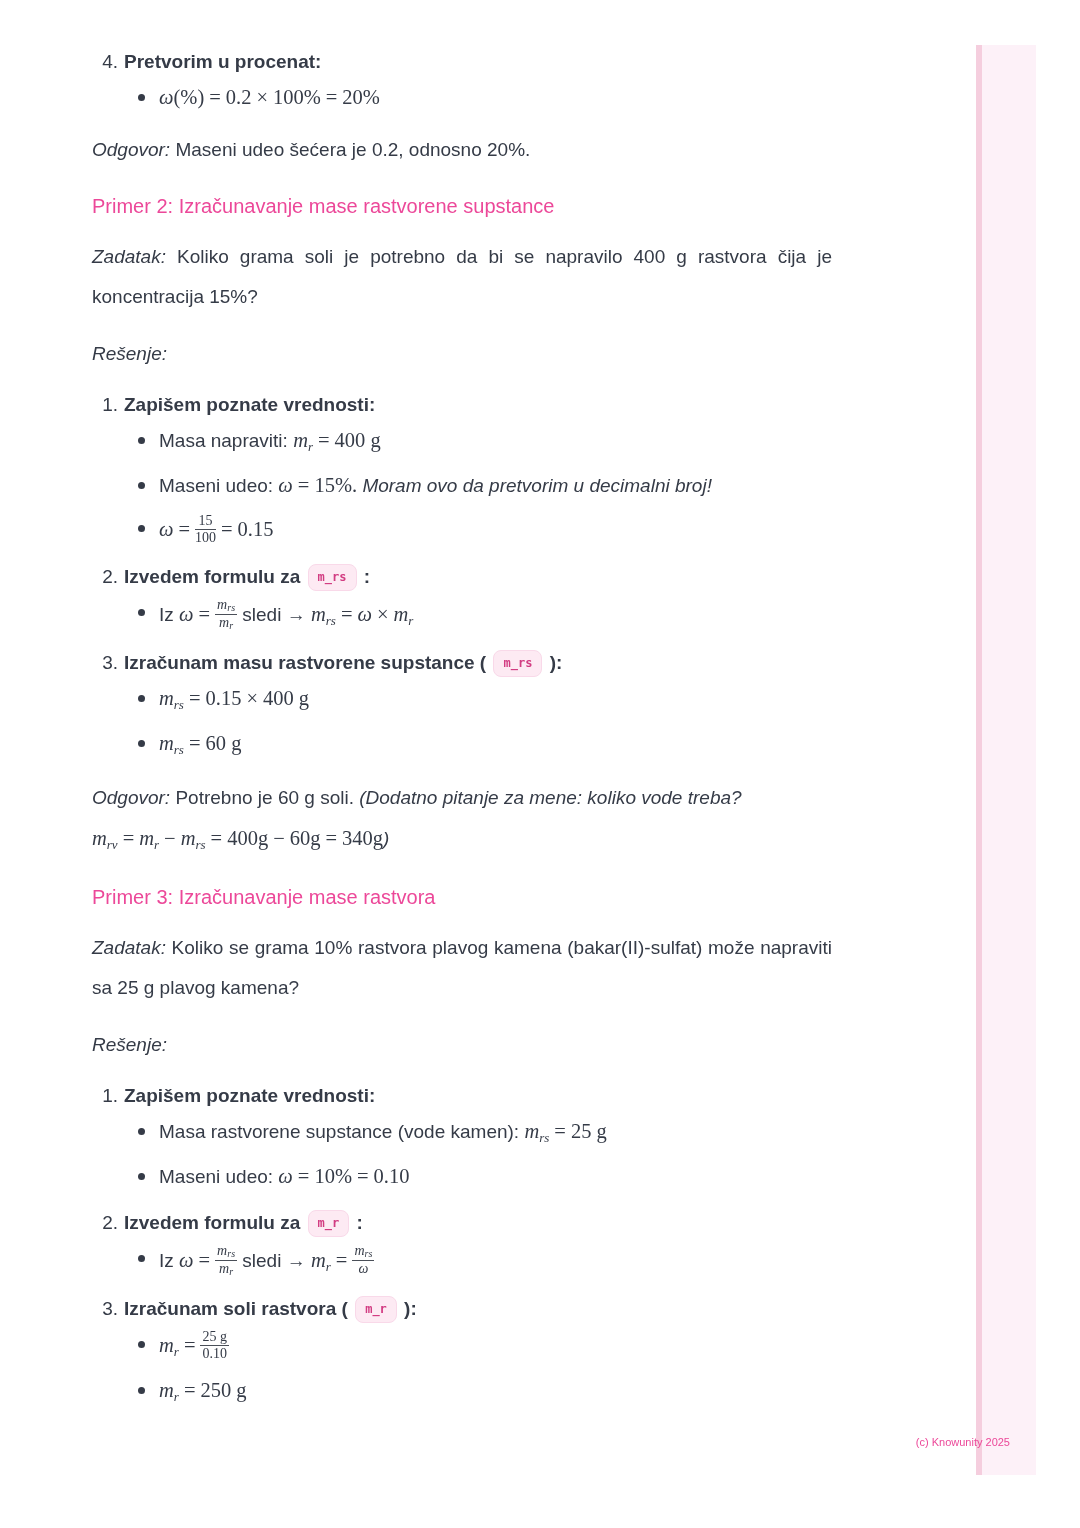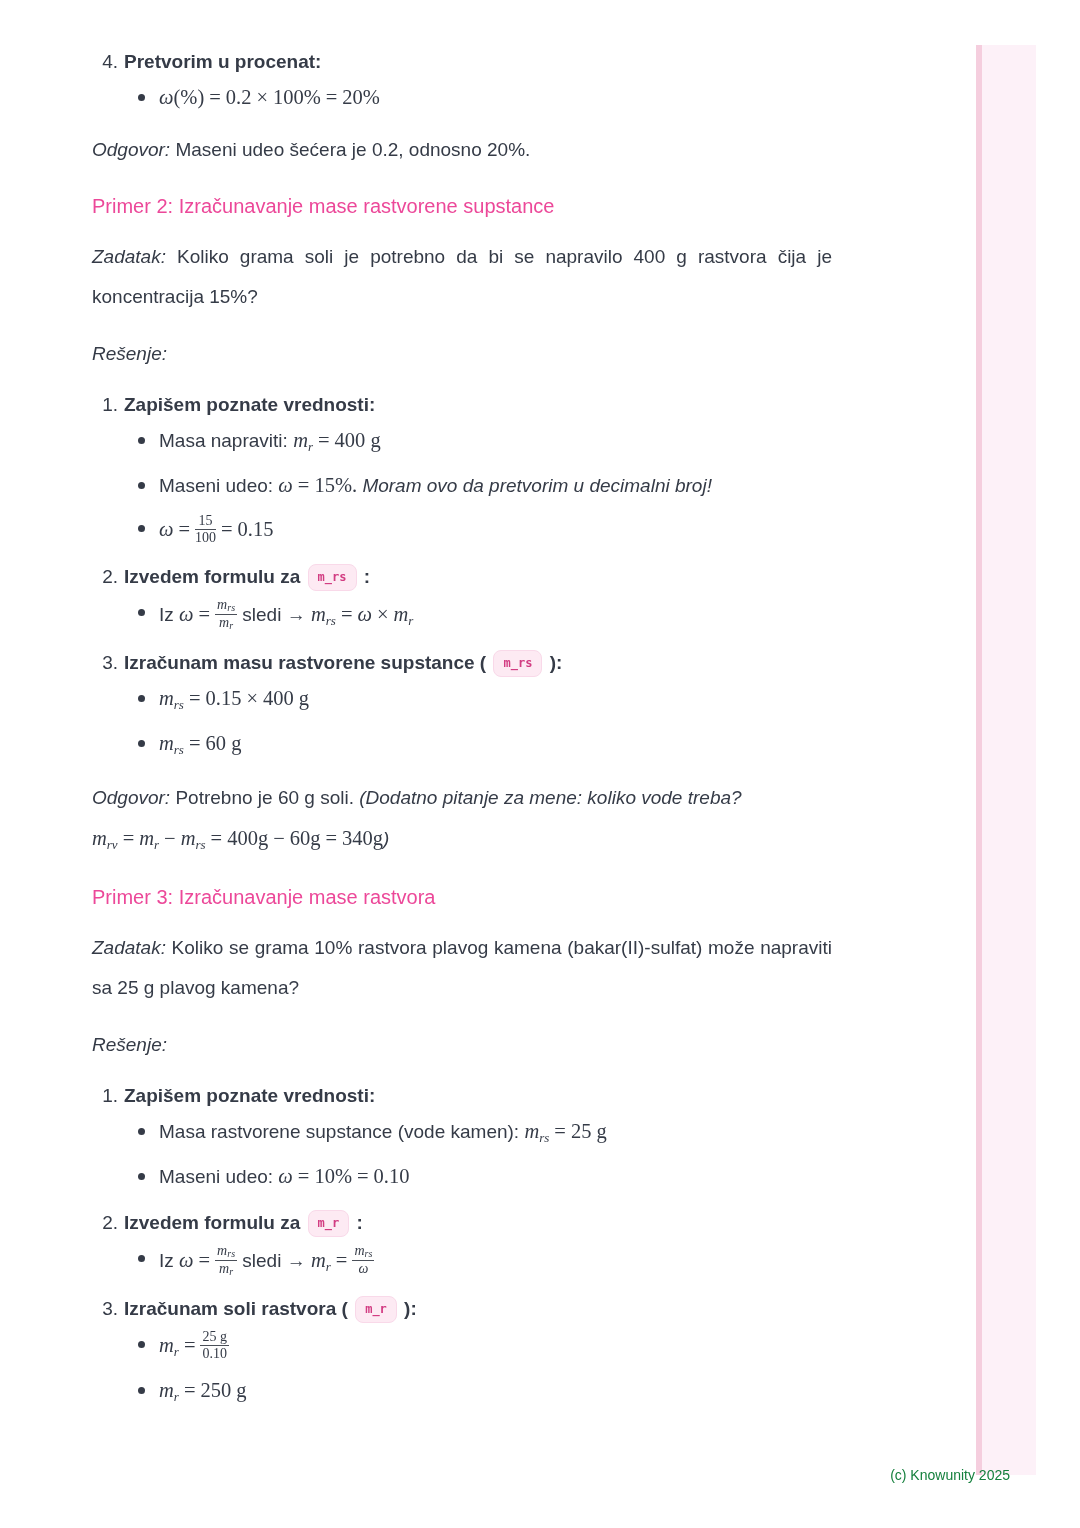--- a/index.html
+++ b/index.html
@@ -33,21 +33,21 @@
     padding:3px 9px;margin:0 2px;display:inline-block;line-height:19px;vertical-align:2px;
   }
   .math{font-family:"Liberation Serif",serif;font-size:20.5px;white-space:nowrap}
   .mi{font-style:italic}
   .mo{margin:0 5px}
   .msub{font-size:13px;font-style:italic;position:relative;top:4px}
   .frac{display:inline-block;vertical-align:-6px;text-align:center;font-size:14px;line-height:16px}
   .frac .fr-num{display:block;border-bottom:1px solid #4a4f58;padding:0 2px}
   .frac .fr-den{display:block}
   .frac .msub{font-size:10px;top:2px}
-  .footer{position:absolute;right:70px;top:1467px;font-size:14px;color:#15803d;z-index:2}
+  .footer{position:absolute;right:70px;top:1436px;font-size:11px;color:#ec4899;z-index:2}
 </style>
 </head>
 <body>
 
 <div class="ribbon"></div>
 
 <div class="content" id="doc-content">
     <div class="oli">
       <span class="num">4.</span>
       <div class="oli-body">

